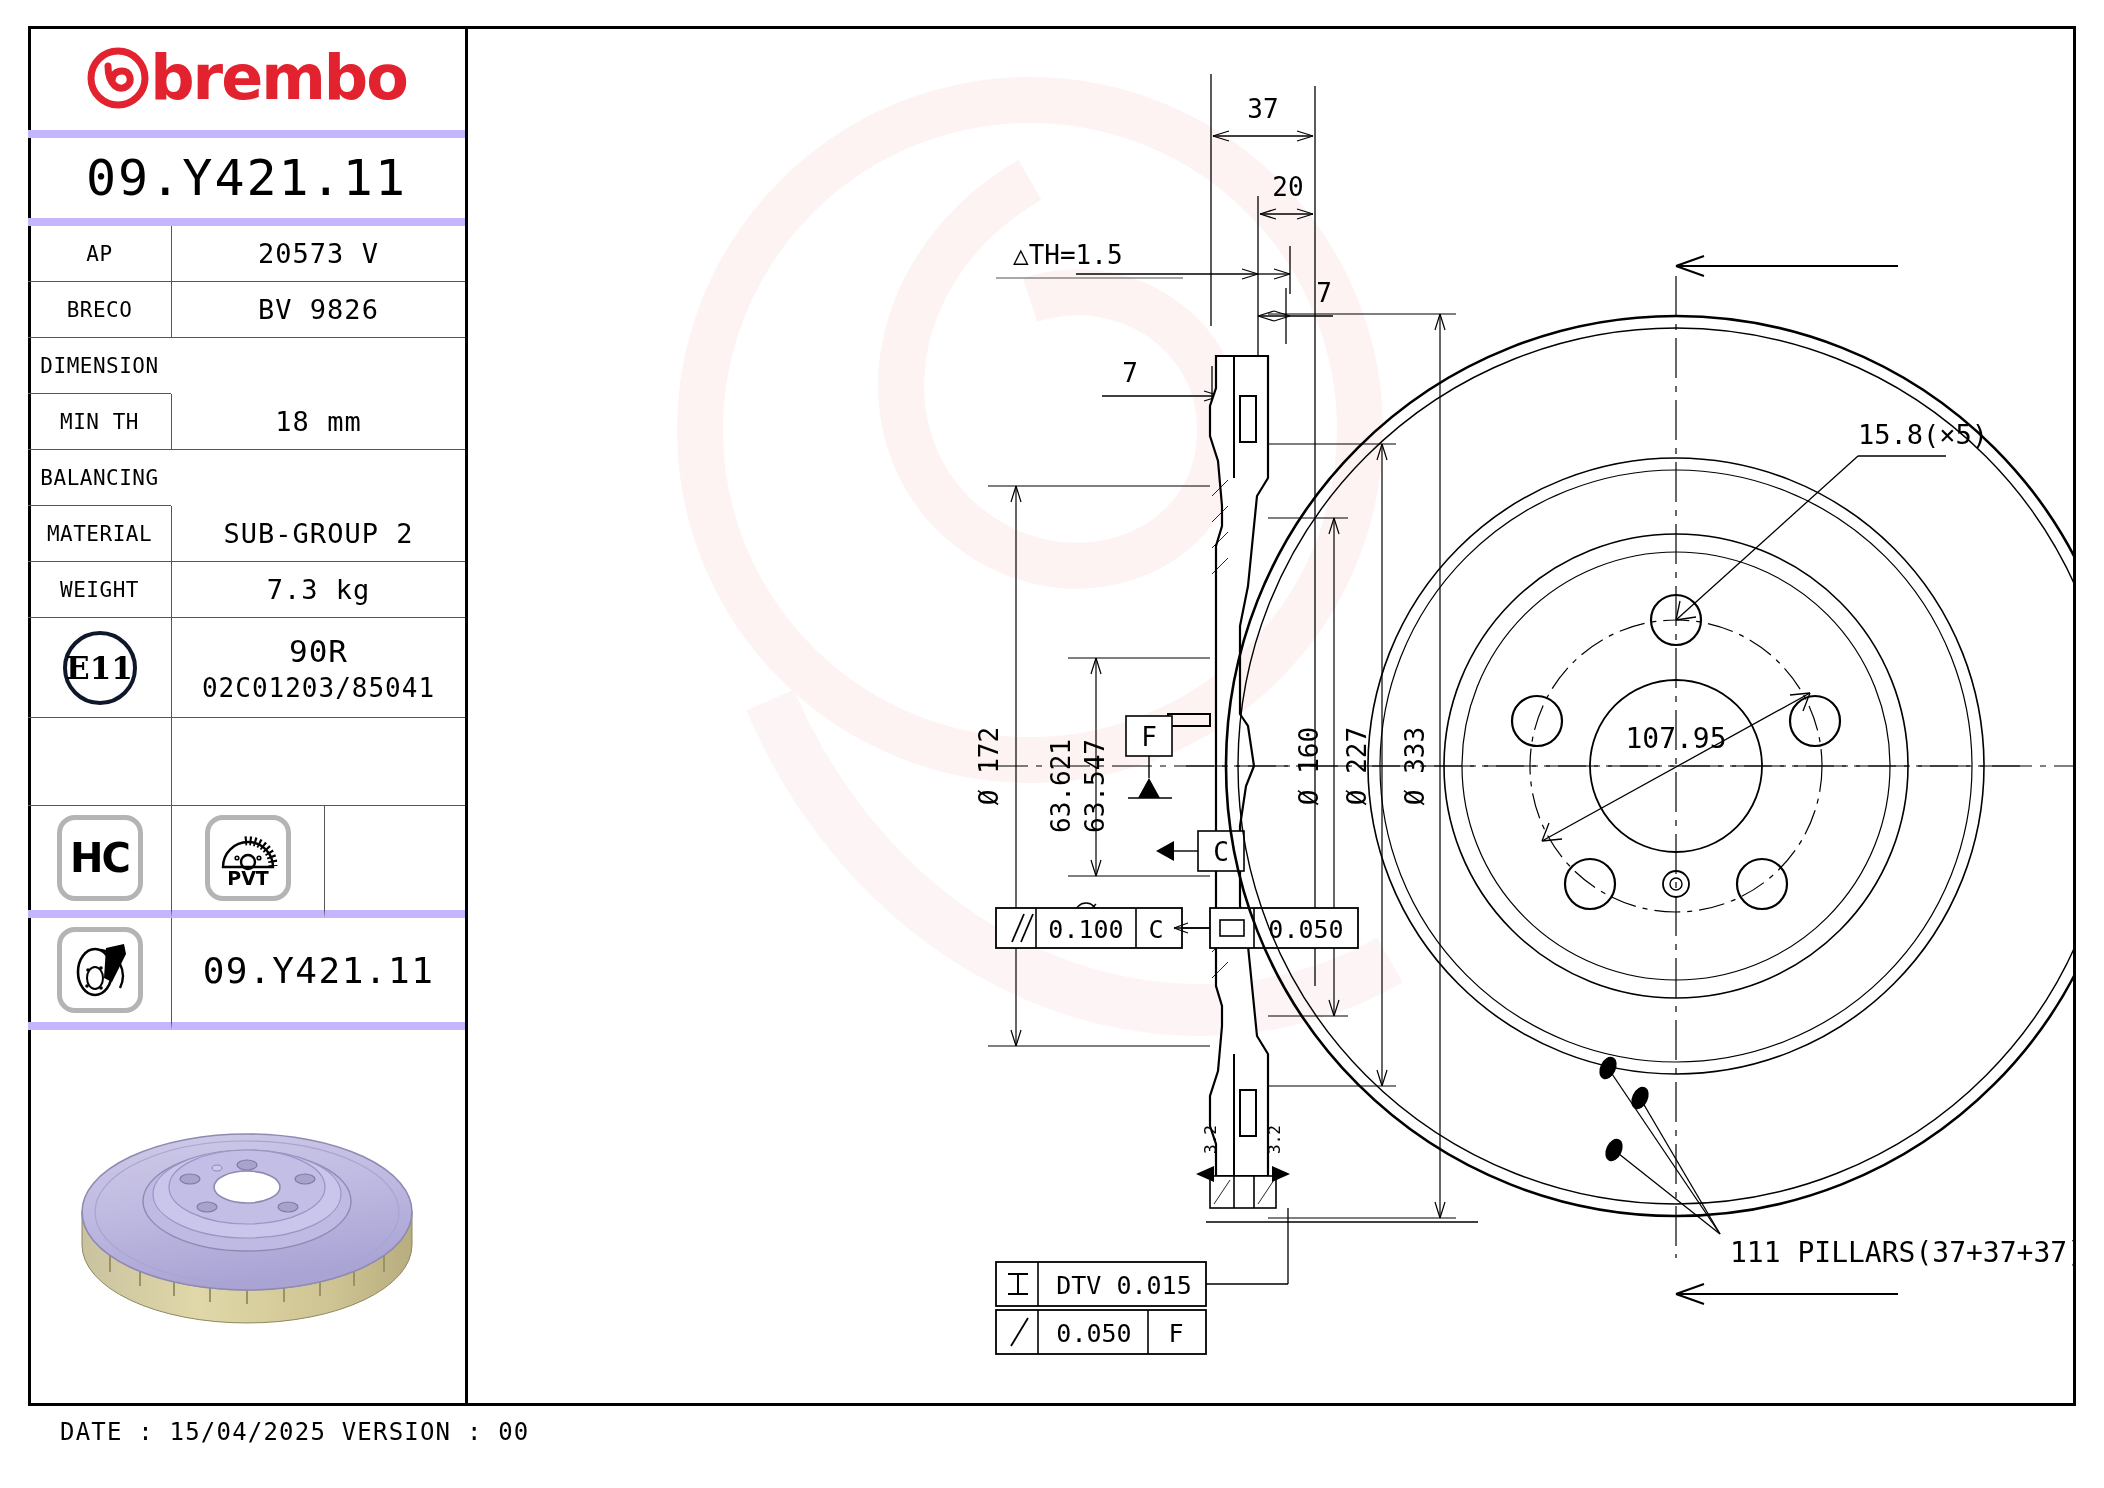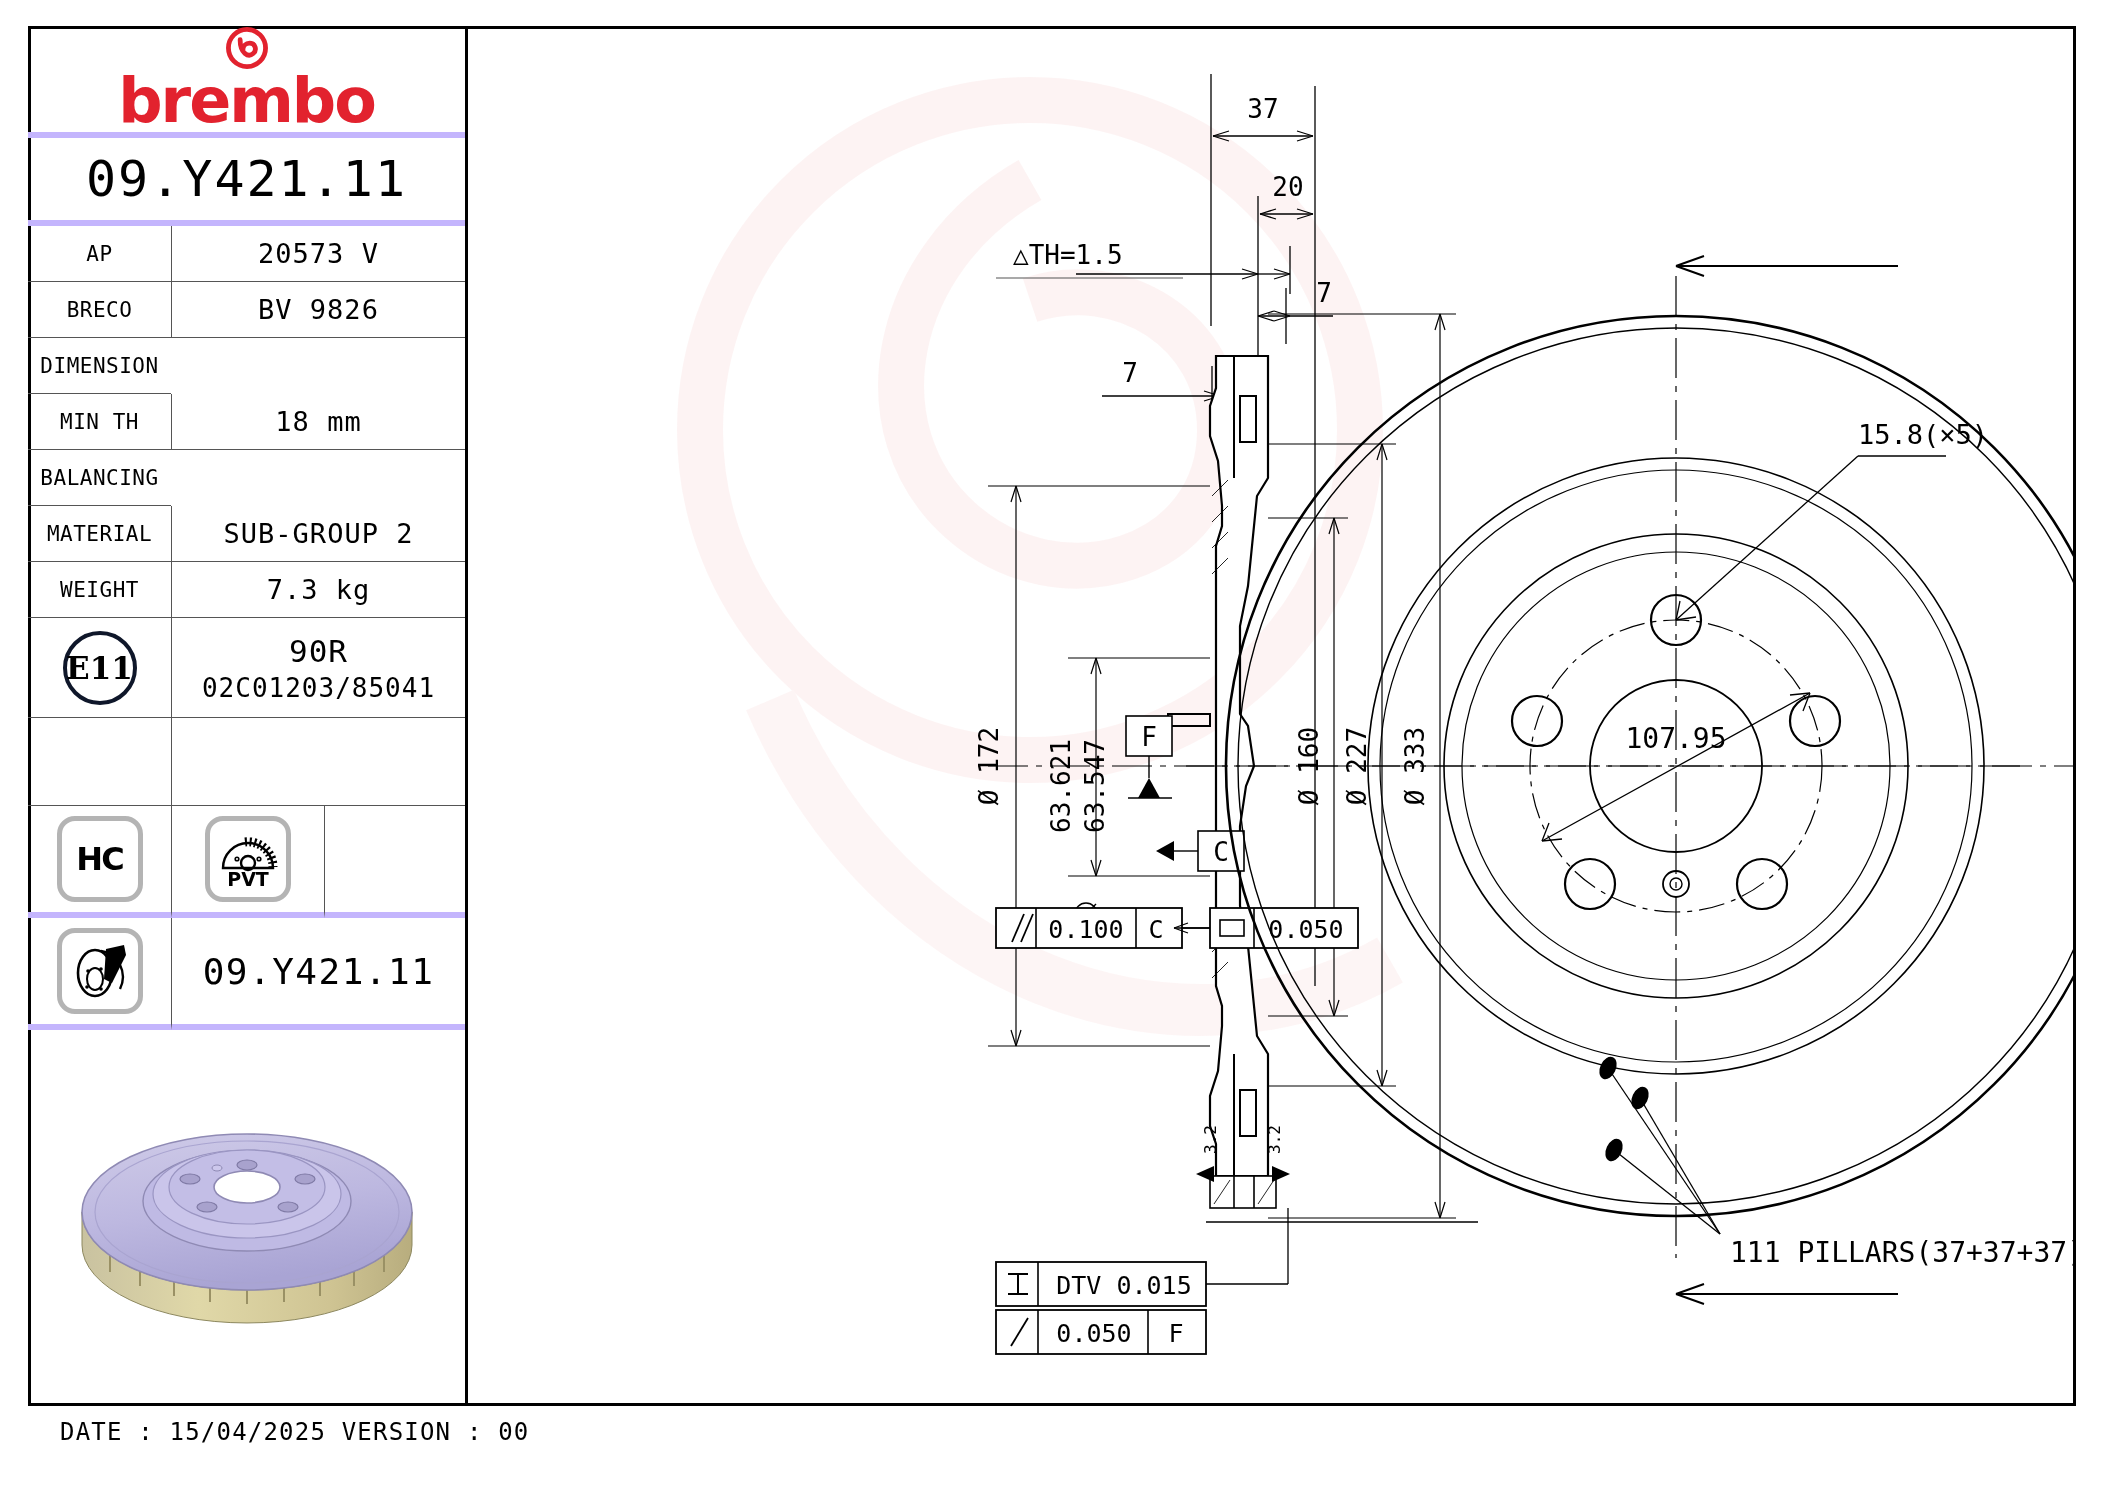--- a/index.html
+++ b/index.html
@@ -8,35 +8,35 @@
 
   
   .outer-frame{position:absolute;left:28px;top:26px;width:2048px;height:1380px;border:3px solid #000;box-sizing:border-box;}
 
   
   .info-panel{position:absolute;left:28px;top:26px;width:440px;height:1380px;border-right:3px solid #000;box-sizing:border-box;}
 
   .cell{position:absolute;box-sizing:border-box;display:flex;align-items:center;justify-content:center;text-align:center;}
   .bl{border-left:1.5px solid #555;}
   .bb{border-bottom:1.5px solid #555;}
-  .bbh{border-bottom:6px solid #c4b5fd;flex-direction:column;}
+  .bbh{border-bottom:8px solid #c4b5fd;}
 
   .lbl{font-size:21px;letter-spacing:.5px;color:#000;}
   .val{font-size:27px;letter-spacing:1px;color:#000;}
   .partno{font-size:50px;letter-spacing:2px;color:#000;}
   .partno2{font-size:36px;letter-spacing:1.5px;color:#000;}
   .logo-text{font-family:"DejaVu Sans",sans-serif;font-weight:700;font-size:62px;color:#e2222e;letter-spacing:-2px;line-height:1;}
 
   
   .e11{width:66px;height:66px;border:4px solid #0f172a;border-radius:50%;display:flex;align-items:center;justify-content:center;
        font-family:"DejaVu Serif",serif;font-weight:700;font-size:31px;color:#000000;}
 
   
   .badge{width:76px;height:76px;border:5px solid #b4b4b4;border-radius:18px;background:#fff;display:flex;align-items:center;justify-content:center;}
-  .badge-hc{font-family:"DejaVu Sans",sans-serif;font-weight:700;font-size:32px;letter-spacing:-2px;color:#000;}
+  .badge-hc{font-family:"DejaVu Sans",sans-serif;font-weight:700;font-size:40px;letter-spacing:-2px;color:#000;}
 
   
   .datefoot{position:absolute;left:60px;top:1418px;font-size:24px;letter-spacing:1.2px;color:#000;}
 
   
   .draw{position:absolute;left:468px;top:26px;width:1608px;height:1380px;overflow:hidden;}
   svg.dw{position:absolute;left:0;top:0;}
 
   .wm{position:absolute;left:560px;top:0px;width:1100px;height:1380px;opacity:.13;}
 </style>

